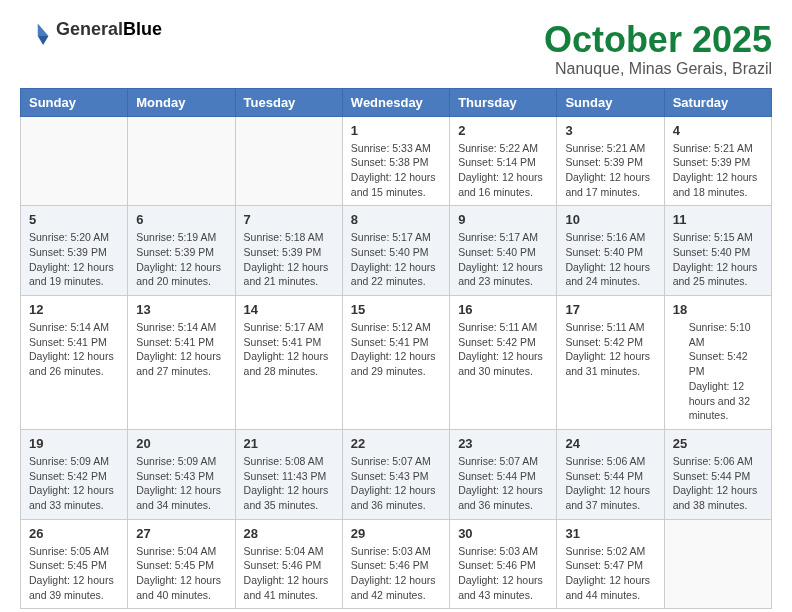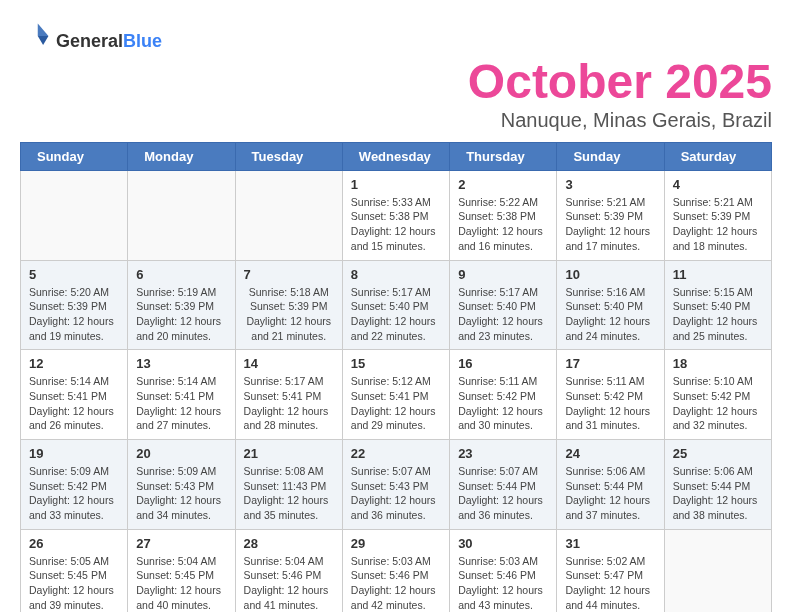--- a/index.html
+++ b/index.html
@@ -11,65 +11,64 @@
       padding: 20px;
     }
     .header-area {
       display: flex;
       align-items: flex-start;
       justify-content: space-between;
       margin-bottom: 10px;
     }
     .logo {
       display: flex;
-      align-items: flex-end;
+      align-items: flex-start;
       gap: 4px;
     }
     .logo-text-general {
       font-size: 18px;
       font-weight: bold;
       color: #333;
       line-height: 1.1;
     }
     .logo-text-blue {
       font-size: 18px;
       font-weight: bold;
-      color: #3b82f6;
+      color: #000000;
       line-height: 1.1;
     }
     .logo-icon {
       width: 32px;
       height: 32px;
       position: relative;
     }
     .title-area {
       text-align: right;
     }
     .month-title {
-      font-size: 48px;
-      font-weight: bold;
-      color: #ec4899;
+      font-size: 36px;
+      font-weight: bold;
+      color: #15803d;
       line-height: 1.1;
-      margin-top: 36px;
     }
     .location-title {
-      font-size: 20px;
+      font-size: 16px;
       color: #555;
     }
     .calendar {
       width: 100%;
       border-collapse: collapse;
       border: 1px solid #ccc;
     }
     .calendar th {
       background-color: #4a7bbf;
       color: #fff;
       font-size: 13px;
       font-weight: bold;
-      padding: 6px 16px;
+      padding: 6px 8px;
       text-align: left;
       border: 1px solid #3a6aaf;
     }
     .calendar td {
       vertical-align: top;
       padding: 6px 8px;
       border: 1px solid #ccc;
       width: calc(100% / 7);
       min-height: 80px;
       font-size: 11px;
@@ -135,21 +134,21 @@
         <td class="empty"></td>
         <td>
           <div class="day-number">1</div>
           <div class="day-info" style="white-space: pre-line;">Sunrise: 5:33 AM
 Sunset: 5:38 PM
 Daylight: 12 hours and 15 minutes.</div>
         </td>
         <td>
           <div class="day-number">2</div>
           <div class="day-info" style="white-space: pre-line;">Sunrise: 5:22 AM
-Sunset: 5:38 PM
+Sunset: 5:14 PM
 Daylight: 12 hours and 16 minutes.</div>
         </td>
         <td>
           <div class="day-number">3</div>
           <div class="day-info" style="white-space: pre-line;">Sunrise: 5:21 AM
 Sunset: 5:39 PM
 Daylight: 12 hours and 17 minutes.</div>
         </td>
         <td>
           <div class="day-number">4</div>
@@ -166,21 +165,21 @@
 Daylight: 12 hours and 19 minutes.</div>
         </td>
         <td>
           <div class="day-number">6</div>
           <div class="day-info" style="white-space: pre-line;">Sunrise: 5:19 AM
 Sunset: 5:39 PM
 Daylight: 12 hours and 20 minutes.</div>
         </td>
         <td>
           <div class="day-number">7</div>
-          <div class="day-info" style="white-space: pre-line; text-align: center;">Sunrise: 5:18 AM
+          <div class="day-info" style="white-space: pre-line;">Sunrise: 5:18 AM
 Sunset: 5:39 PM
 Daylight: 12 hours and 21 minutes.</div>
         </td>
         <td>
           <div class="day-number">8</div>
           <div class="day-info" style="white-space: pre-line;">Sunrise: 5:17 AM
 Sunset: 5:40 PM
 Daylight: 12 hours and 22 minutes.</div>
         </td>
         <td>
@@ -234,21 +233,21 @@
 Daylight: 12 hours and 30 minutes.</div>
         </td>
         <td>
           <div class="day-number">17</div>
           <div class="day-info" style="white-space: pre-line;">Sunrise: 5:11 AM
 Sunset: 5:42 PM
 Daylight: 12 hours and 31 minutes.</div>
         </td>
         <td>
           <div class="day-number">18</div>
-          <div class="day-info" style="white-space: pre-line;">Sunrise: 5:10 AM
+          <div class="day-info" style="white-space: pre-line; margin-left: 16px;">Sunrise: 5:10 AM
 Sunset: 5:42 PM
 Daylight: 12 hours and 32 minutes.</div>
         </td>
       </tr>
       <tr class="row-shade">
         <td>
           <div class="day-number">19</div>
           <div class="day-info" style="white-space: pre-line;">Sunrise: 5:09 AM
 Sunset: 5:42 PM
 Daylight: 12 hours and 33 minutes.</div>

